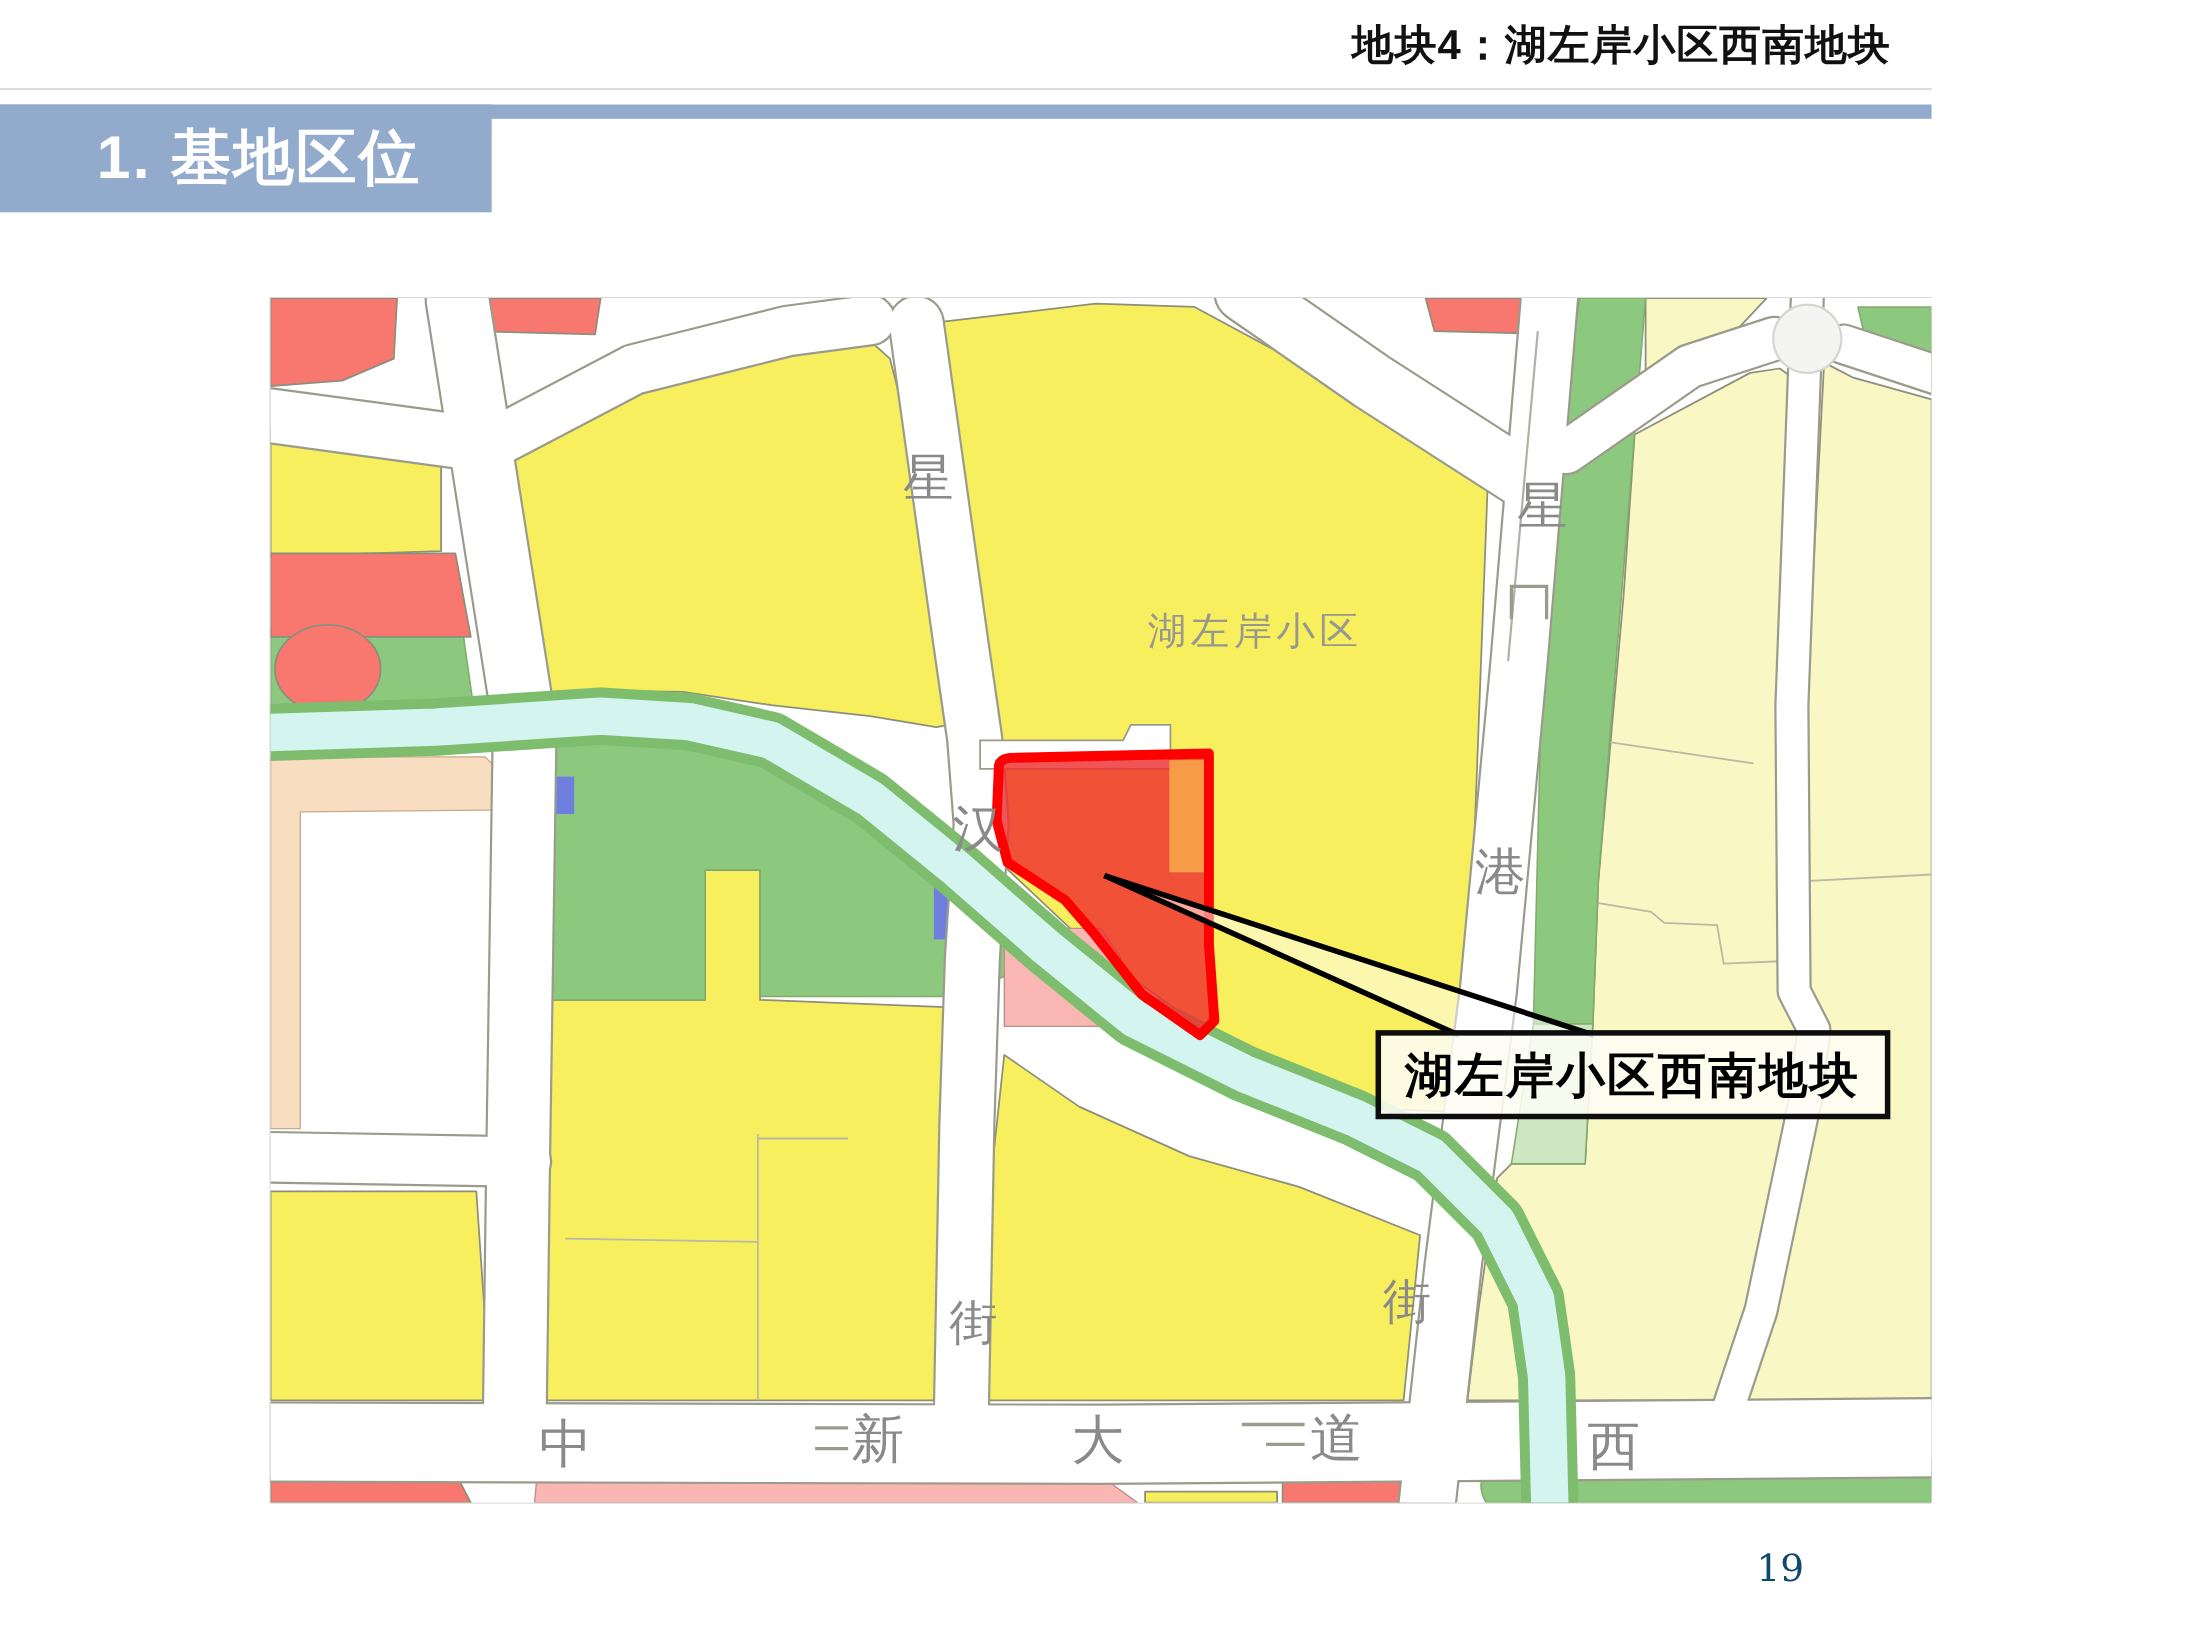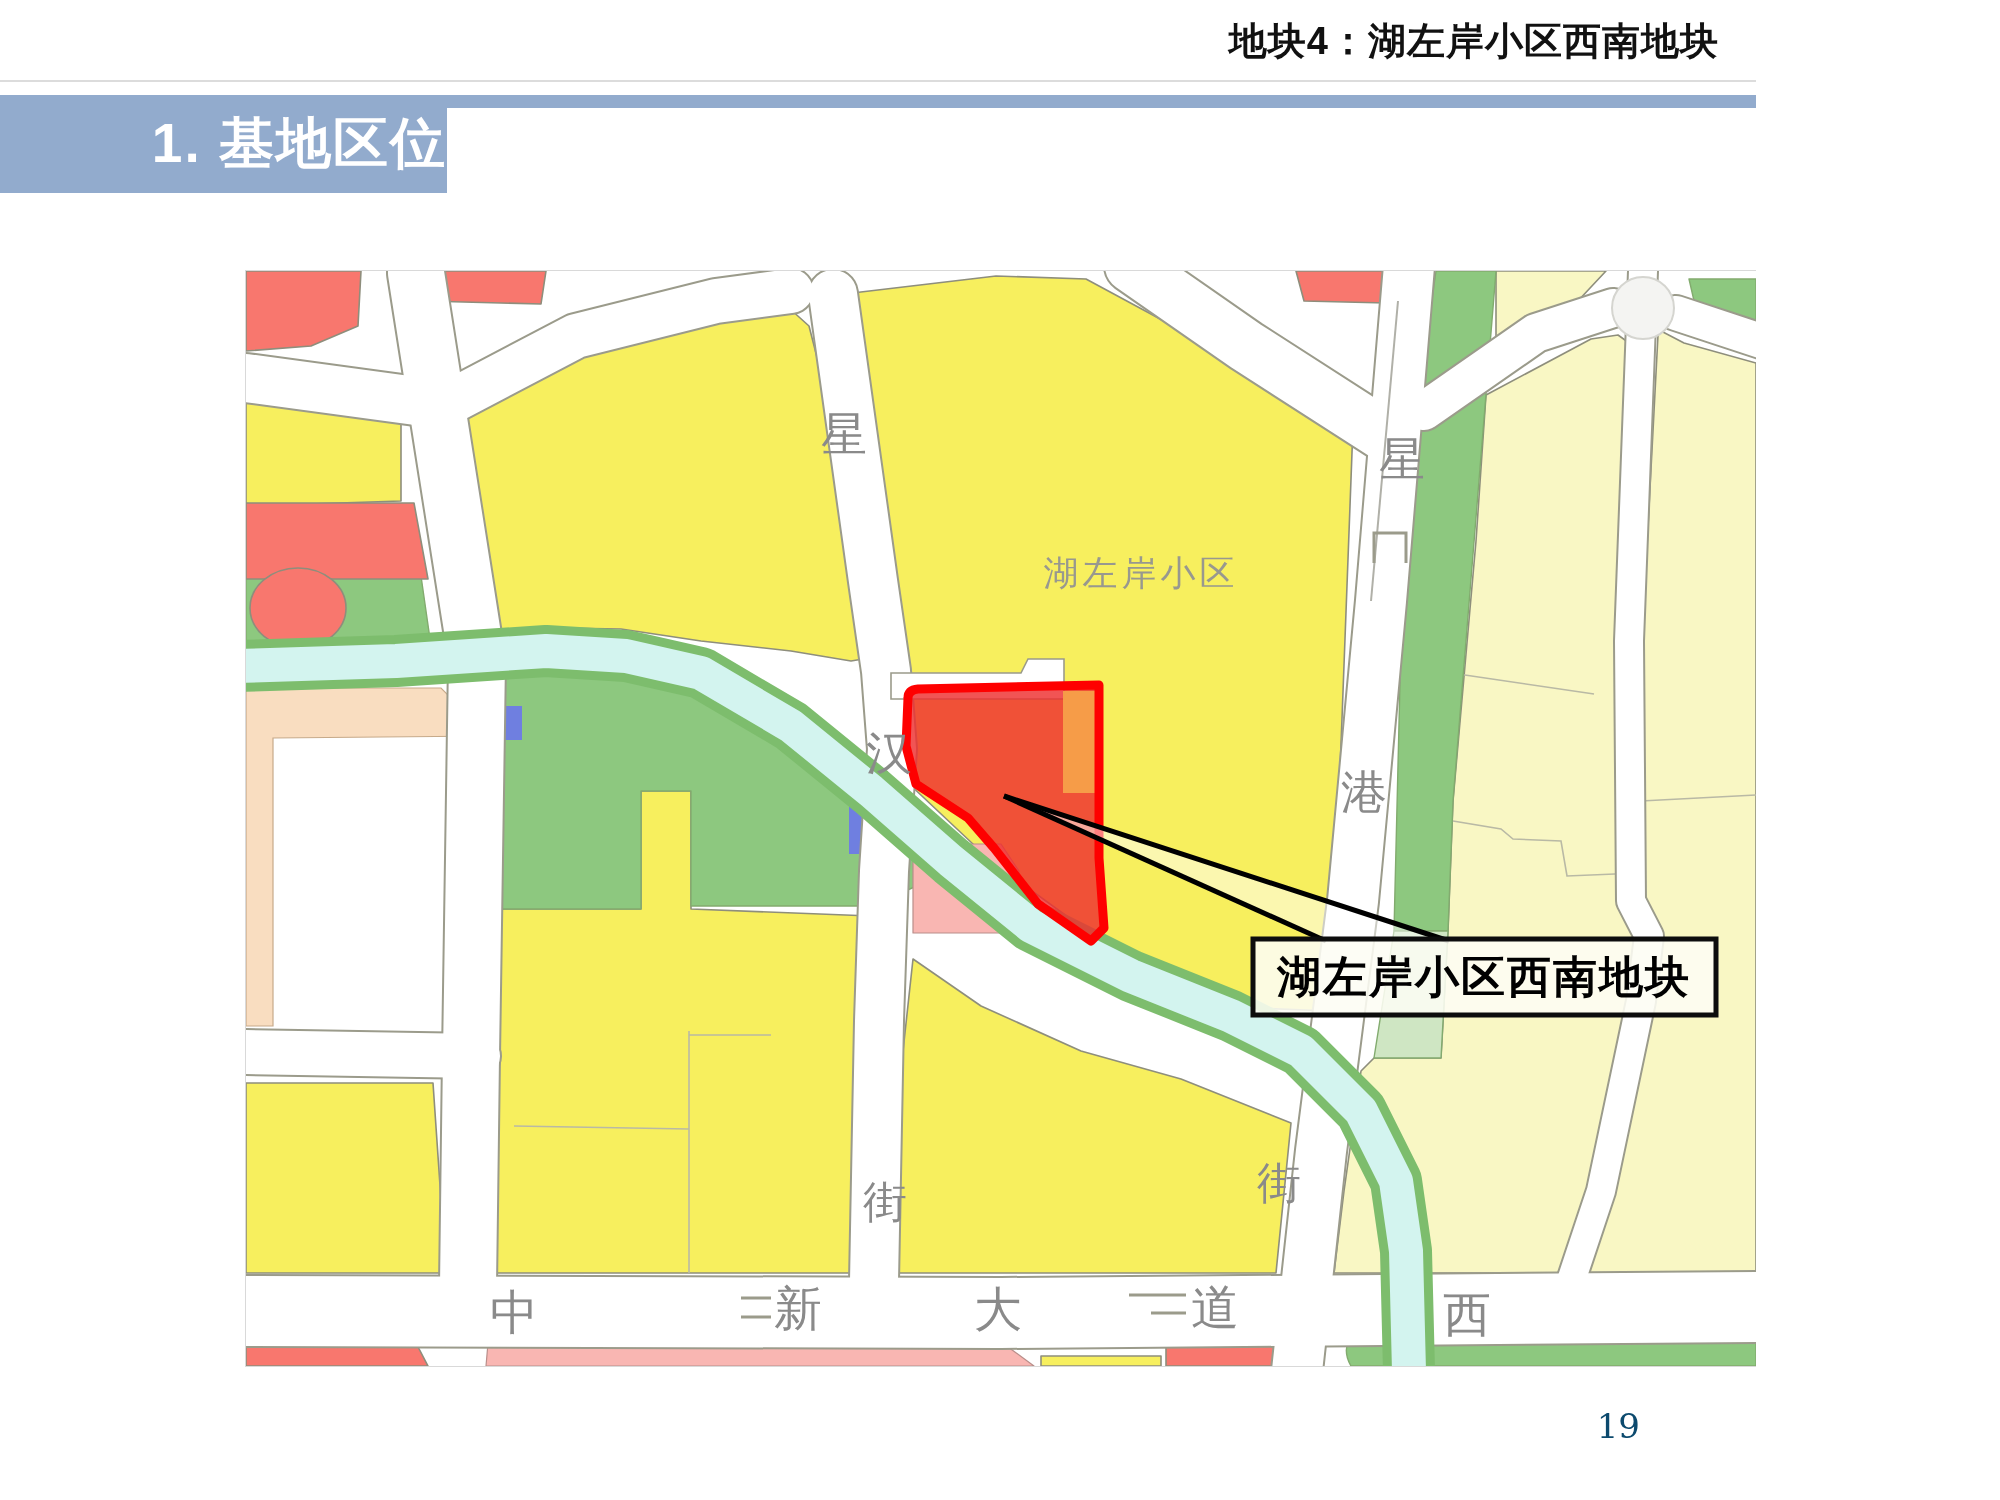--- a/index.html
+++ b/index.html
@@ -3,21 +3,21 @@
 <meta charset="utf-8">
 <style>
   html,body{margin:0;padding:0;background:#ffffff;}
   .slide{position:relative;width:1756px;height:1500px;background:#ffffff;overflow:hidden;
          font-family:"Liberation Sans","DejaVu Sans",sans-serif;}
   .slide-title{position:absolute;top:16px;right:37px;font-size:38px;font-weight:600;
          color:#111;letter-spacing:1px;white-space:nowrap;}
   .title-rule{position:absolute;top:80px;left:0;width:2000px;height:2px;background:#dcdcdc;}
   .accent-strip{position:absolute;top:95px;left:0;width:2000px;height:13px;background:#92abcd;}
   .section-banner{position:absolute;top:95px;left:0;width:447px;height:98px;background:#92abcd;
-         display:flex;align-items:center;box-sizing:border-box;padding-left:88px;justify-content:flex-end;}
+         display:flex;align-items:center;box-sizing:border-box;padding-left:88px;}
   .section-banner span{color:#ffffff;font-size:55px;font-weight:bold;letter-spacing:2px;white-space:nowrap;}
   .map-wrap{position:absolute;left:245px;top:270px;width:1510px;height:1095px;
          border:1px solid #d9d9d9;background:#ffffff;}
   .page-number{position:absolute;top:1406px;right:116px;font-size:34px;color:#0c4a6e;
          font-family:"DejaVu Serif","Liberation Serif",serif;}
   svg text{font-family:"Liberation Sans","DejaVu Sans",sans-serif;}
   .maplabel{fill:#8a8a8a;}
 </style>
 </head>
 <body>

